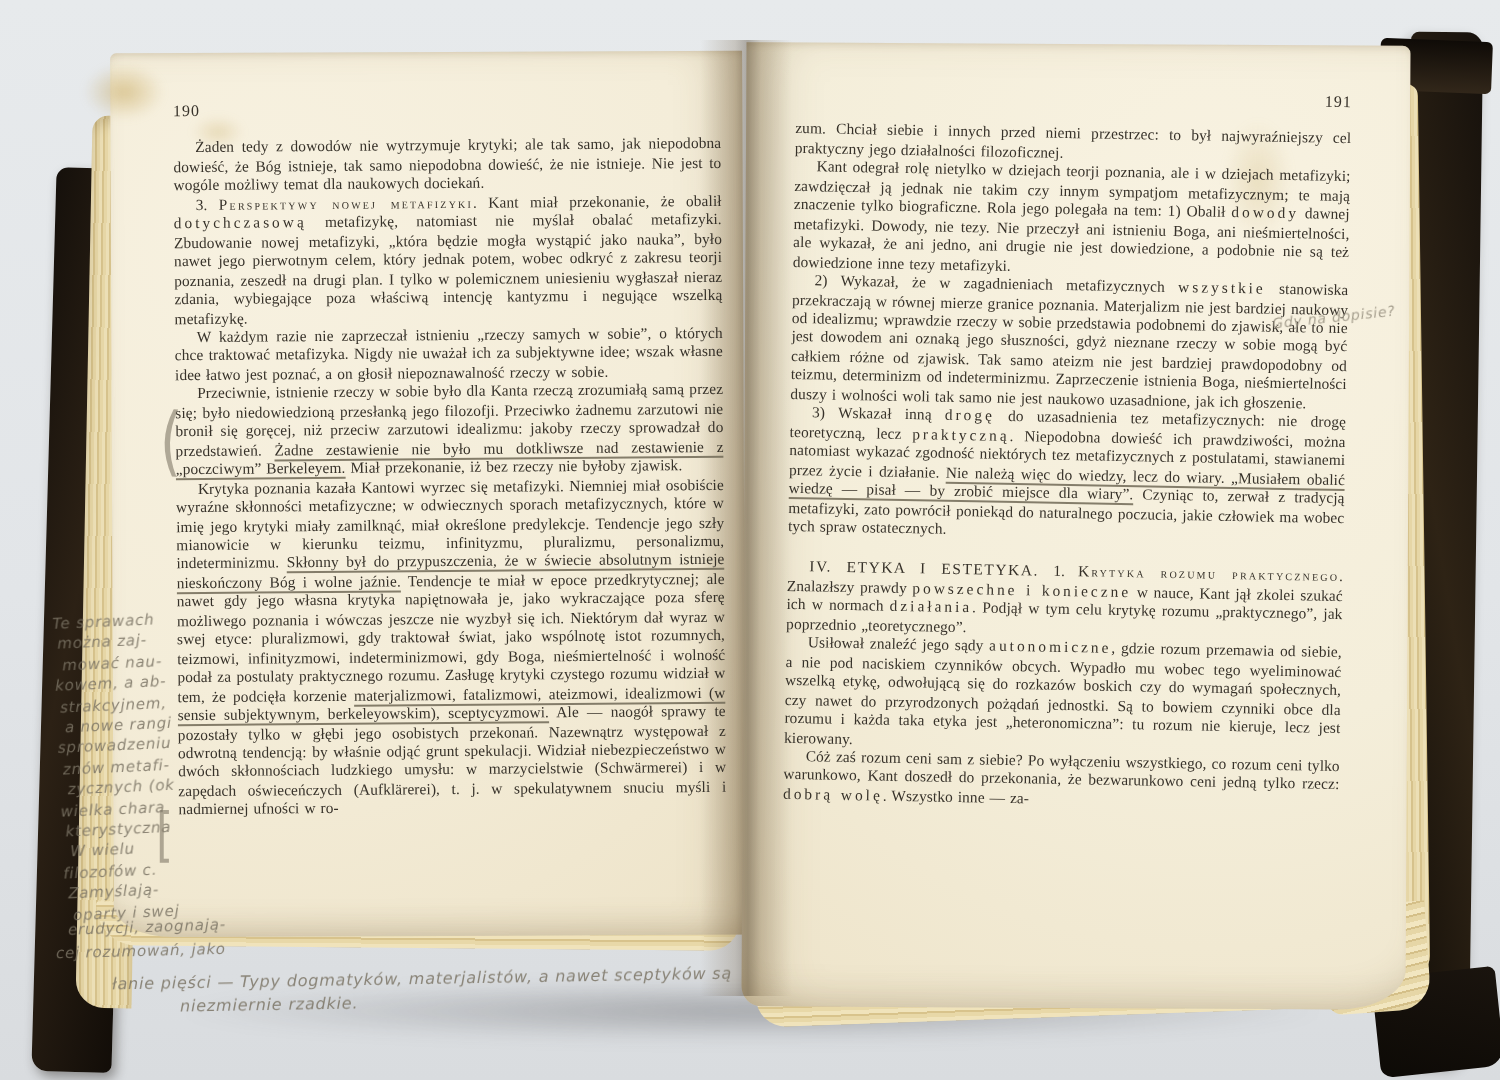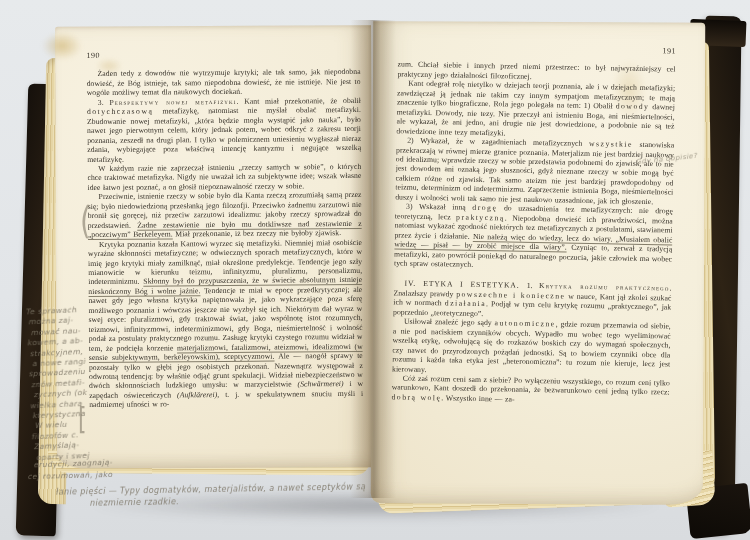--- a/index.html
+++ b/index.html
@@ -70,21 +70,21 @@
   .text-left{left:88px;top:50px;width:274px;height:404px;overflow:hidden;transform:rotate(-.45deg);}
   .text-right{left:394px;top:44px;width:278px;height:440px;overflow:hidden;transform:rotate(1.05deg);}
   .pagenum{font-size:8px;letter-spacing:.5px;margin-bottom:9px;}
   .pagenum.num-right{text-align:right;}
   .para{margin:0;text-align:justify;}
   .para.ind{text-indent:11px;}
   .para.gap{margin-top:11px;}
   .sc{font-variant:small-caps;letter-spacing:1.1px;}
   .hd{letter-spacing:.8px;}
   .sp{letter-spacing:1.5px;}
-  .i{font-style:italic;}
+  .i{}
   .u{text-decoration:underline;text-decoration-color:rgba(112,104,86,.85);
      text-decoration-thickness:.8px;text-underline-offset:1.6px;}
   
   .hand{font-family:"DejaVu Sans",sans-serif;font-style:italic;
     color:rgba(122,115,100,.85);font-size:7.5px;letter-spacing:.4px;
     white-space:nowrap;filter:blur(.2px);}
   .hand-left-col{left:26px;top:306px;width:66px;transform:rotate(-2.5deg);}
   .hand-left-col .hl{position:absolute;left:0;}
   .hand-bl1{left:34px;top:459px;transform:rotate(-2deg);}
   .hand-bl2{left:28px;top:471px;transform:rotate(-1.5deg);}

